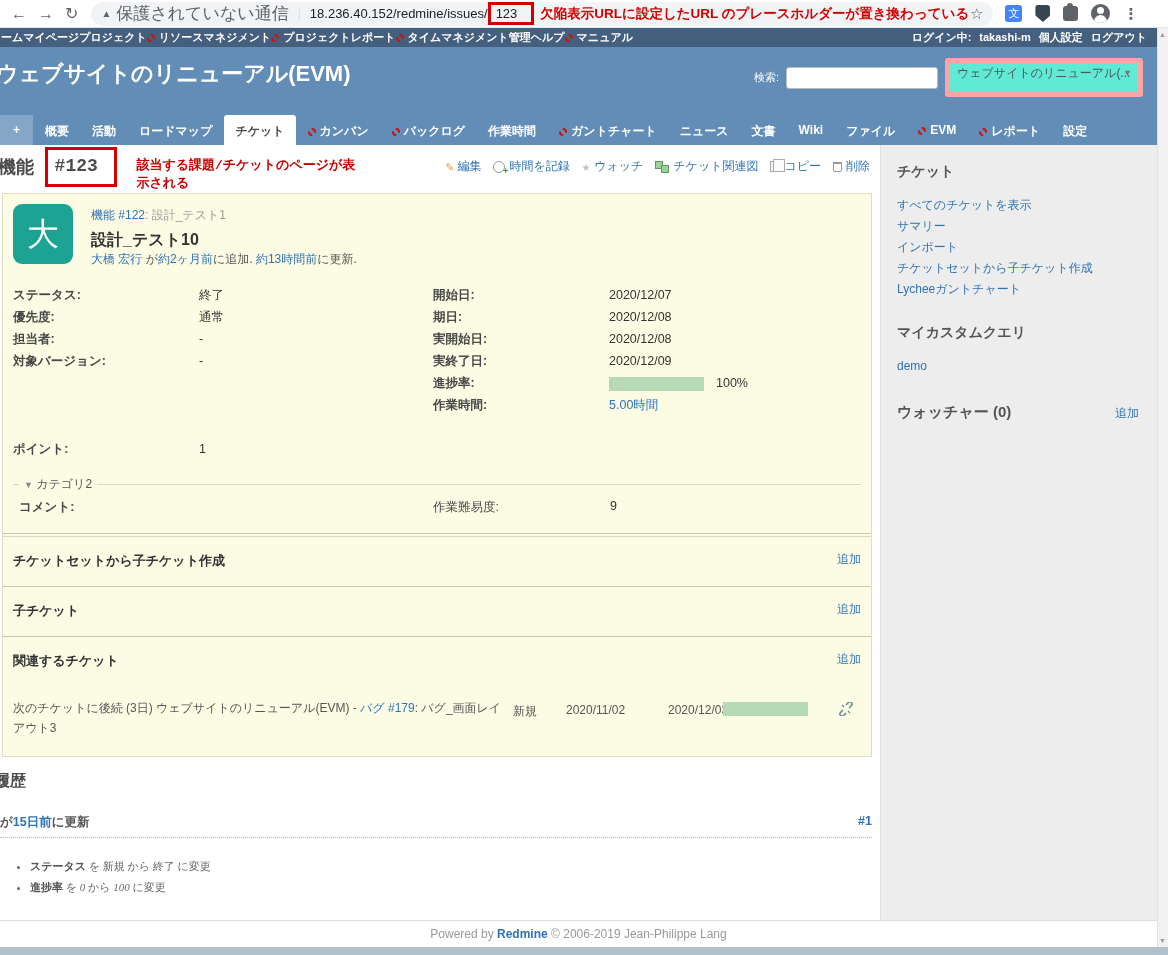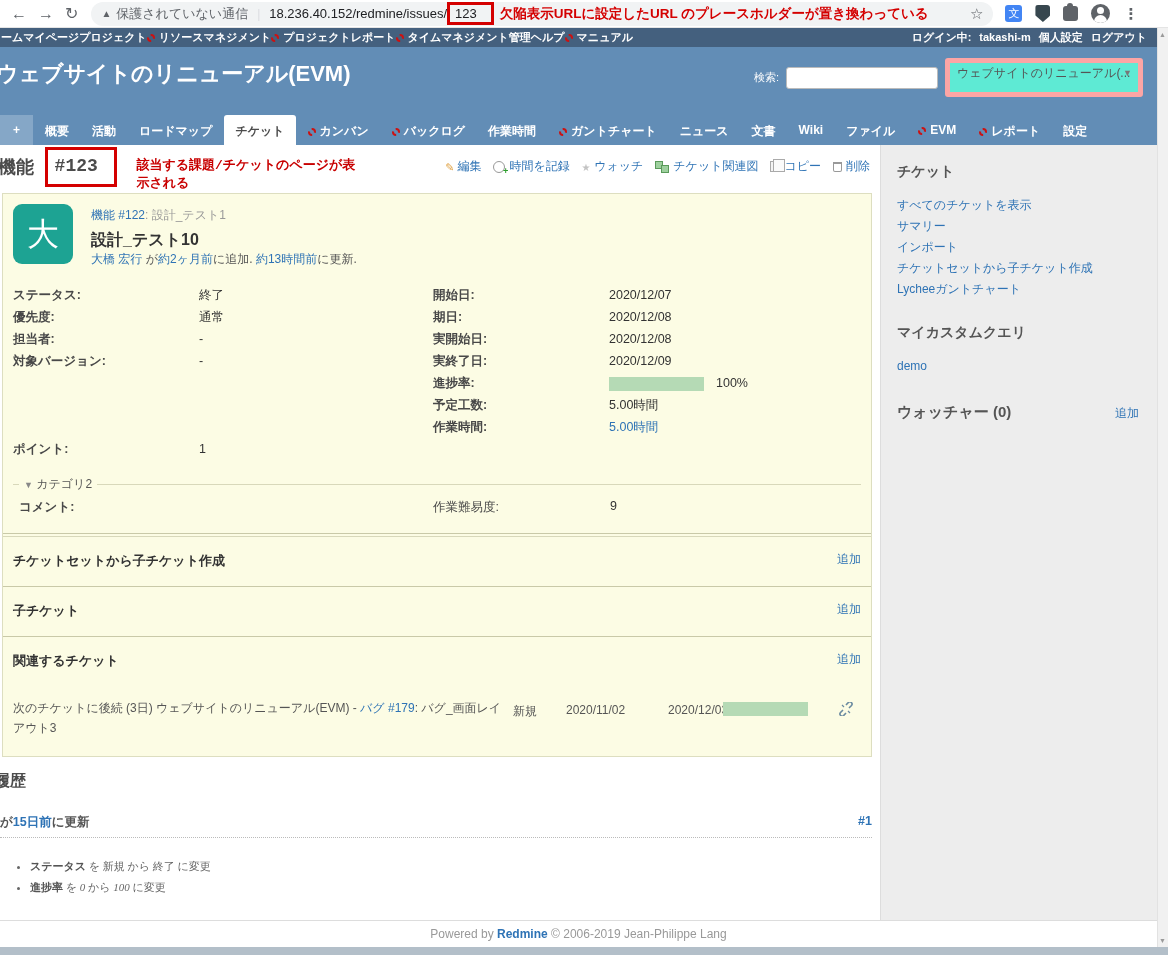--- a/index.html
+++ b/index.html
@@ -8,21 +8,21 @@
   #stage { position:relative; width:1168px; height:955px; overflow:hidden; background:#fff; }
   a { text-decoration:none; cursor:pointer; }
 
   
   .browser { position:absolute; top:0; left:0; width:1168px; height:28px; background:#fff;
     display:flex; align-items:center; border-bottom:1px solid #e4e4e4; }
   .navbtn { color:#5f6368; font-size:16px; margin-left:11px; line-height:28px; }
   .omnibox { margin-left:13px; width:902px; height:24px; background:#f1f3f4; border-radius:12px;
     display:flex; align-items:center; padding:0 10px; font-size:12px; color:#5f6368; position:relative; }
   .warn-tri { font-size:10px; margin-right:5px; color:#5f6368; }
-  .omni-sec { font-size:13px; color:#5f6368; }
+  .omni-sec { font-size:17px; color:#5f6368; }
   .omni-div { margin:0 9px; color:#dadce0; }
   .omni-url { font-size:13px; color:#202124; }
   .urlbox { display:inline-block; border:3px solid #d40000; padding:1px 14px 1px 5px; margin-left:0;
     color:#202124; font-size:13px; background:transparent; }
   .omni-note { color:#d40000; font-weight:bold; font-size:13.5px; margin-left:6px; white-space:nowrap; }
   .omni-star { margin-left:auto; color:#5f6368; font-size:15px; }
   .extbar { display:flex; align-items:center; gap:13px; margin-left:12px; }
   .ext-translate { width:17px; height:17px; background:#4285f4; border-radius:3px; color:#fff;
     font-size:11px; text-align:center; line-height:17px; }
   .ext-shield { width:15px; height:17px; background:#37474f; border-radius:3px 3px 7px 7px;
@@ -296,21 +296,20 @@
             <div class="arow"><span class="lab">対象バージョン:</span><span class="val">-</span></div>
             <div class="spacerL"></div>
             <div class="arow"><span class="lab">ポイント:</span><span class="val">1</span></div>
           </div>
           <div class="colR">
             <div class="arow"><span class="lab">開始日:</span><span class="val">2020/12/07</span></div>
             <div class="arow"><span class="lab">期日:</span><span class="val">2020/12/08</span></div>
             <div class="arow"><span class="lab">実開始日:</span><span class="val">2020/12/08</span></div>
             <div class="arow"><span class="lab">実終了日:</span><span class="val">2020/12/09</span></div>
             <div class="arow"><span class="lab">進捗率:</span><span class="pbar"></span><span class="val">100%</span></div>
-            <div class="arow"><span class="lab">予定工数:</span><span class="val">5.00時間</span></div>
             <div class="arow"><span class="lab">作業時間:</span><a class="val linkval">5.00時間</a></div>
           </div>
         </div>
 
         <div class="catfs">
           <span class="catlabel"><i class="tri">▼</i> <span>カテゴリ2</span></span>
         </div>
         <div class="cmtrow">
           <span class="clab">コメント:</span>
           <span class="dlab">作業難易度:</span>

